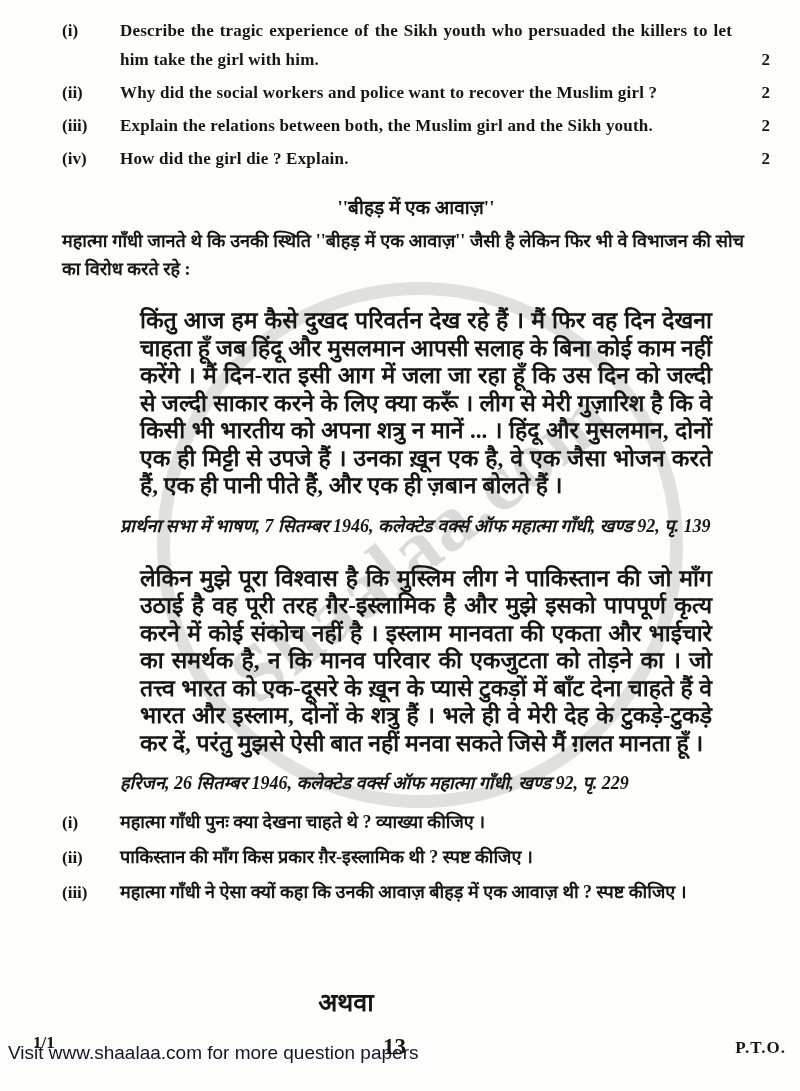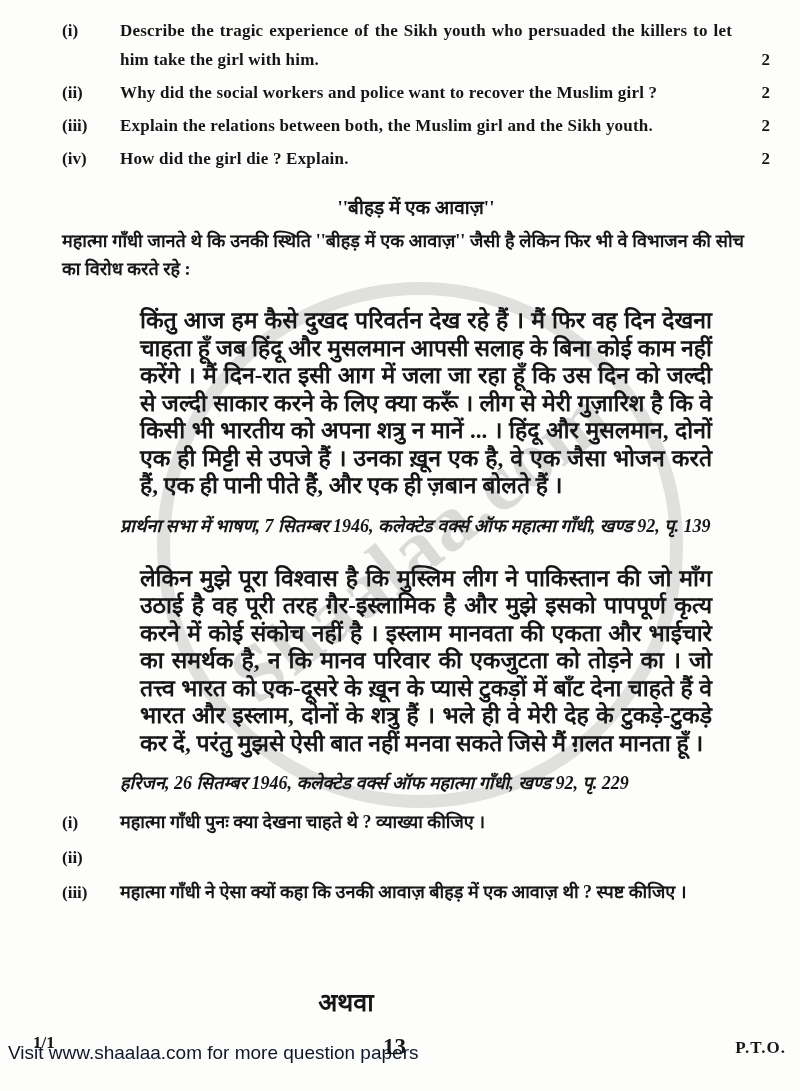--- a/index.html
+++ b/index.html
@@ -155,20 +155,21 @@
       <div class="h-quote">लेकिन मुझे पूरा विश्वास है कि मुस्लिम लीग ने पाकिस्तान की जो माँग उठाई है वह पूरी तरह ग़ैर-इस्लामिक है और मुझे इसको पापपूर्ण कृत्य करने में कोई संकोच नहीं है । इस्लाम मानवता की एकता और भाईचारे का समर्थक है, न कि मानव परिवार की एकजुटता को तोड़ने का । जो तत्त्व भारत को एक-दूसरे के ख़ून के प्यासे टुकड़ों में बाँट देना चाहते हैं वे भारत और इस्लाम, दोनों के शत्रु हैं । भले ही वे मेरी देह के टुकड़े-टुकड़े कर दें, परंतु मुझसे ऐसी बात नहीं मनवा सकते जिसे मैं ग़लत मानता हूँ ।</div>
       <div class="h-cite">हरिजन,  26 सितम्बर 1946,  कलेक्टेड वर्क्स ऑफ महात्मा गाँधी, खण्ड 92, पृ. 229</div>
 
       <div class="hq-block">
         <div class="hq-row">
           <span class="hq-num">(i)</span>
           <span class="hq-text">महात्मा गाँधी पुनः क्या देखना चाहते थे ? व्याख्या कीजिए ।</span>
         </div>
         <div class="hq-row">
           <span class="hq-num">(ii)</span>
+          <span class="hq-text">पाकिस्तान की माँग किस प्रकार ग़ैर-इस्लामिक थी ? स्पष्ट कीजिए ।</span>
         </div>
         <div class="hq-row">
           <span class="hq-num">(iii)</span>
           <span class="hq-text">महात्मा गाँधी ने ऐसा क्यों कहा कि उनकी आवाज़ बीहड़ में एक आवाज़ थी ? स्पष्ट कीजिए ।</span>
         </div>
       </div>
     </div>
 
   </div>
 

